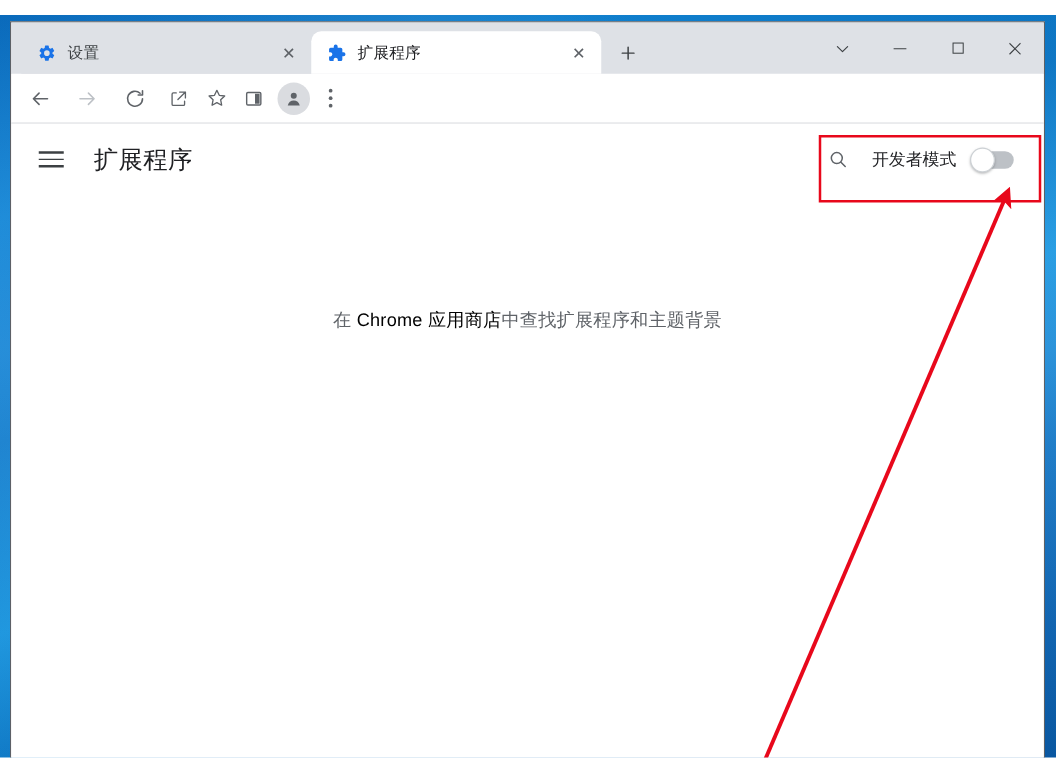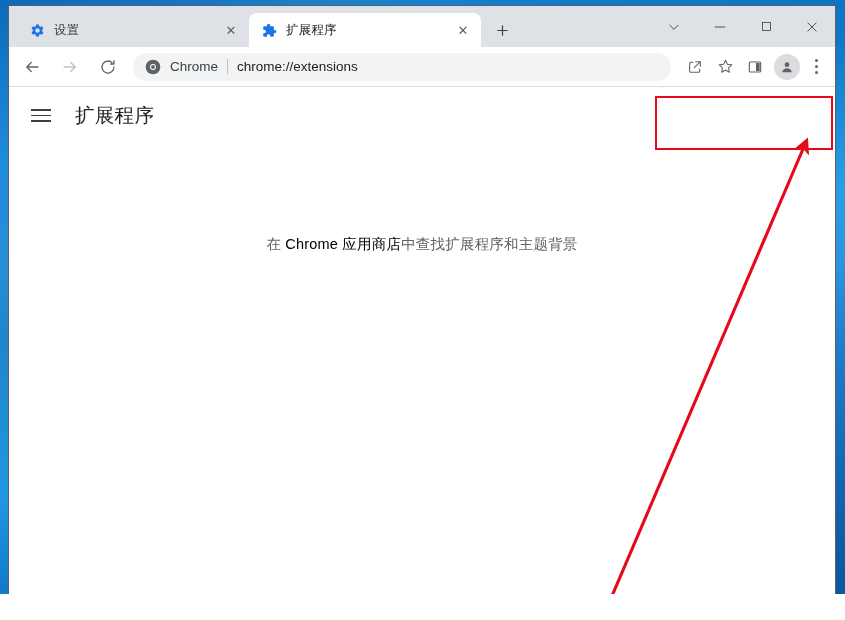--- a/index.html
+++ b/index.html
@@ -10,20 +10,21 @@
     overflow: hidden;
     font-family: "Liberation Sans", "DejaVu Sans", sans-serif;
   }
 
   #desktop {
     position: relative;
     width: 845px;
     height: 594px;
     background: linear-gradient(160deg, #0b72c9 0%, #1189dd 18%, #0d7ccf 38%, #1a9ae6 55%, #0e74c6 72%, #0a63b4 88%, #0a5ca9 100%);
     overflow: hidden;
+    margin-top: 12px;
   }
   #desktop-bands {
     position: absolute;
     inset: 0;
     background:
       linear-gradient(to right, rgba(255,255,255,0.00) 0%, rgba(255,255,255,0.05) 40%, rgba(255,255,255,0.00) 60%),
       linear-gradient(to bottom, rgba(0,0,0,0.07) 0%, rgba(255,255,255,0.10) 45%, rgba(0,0,0,0.05) 100%);
     pointer-events: none;
   }
 
@@ -406,33 +407,20 @@
           <path d="M4 12h15M13 6l6 6-6 6" stroke="#bdc1c6" stroke-width="1.7" fill="none" stroke-linecap="round" stroke-linejoin="round"></path>
         </svg>
       </div>
       <div class="nav-btn enabled">
         <svg width="18" height="18" viewBox="0 0 24 24">
           <path d="M20 12a8 8 0 1 1-2.6-5.9" stroke="#5f6368" stroke-width="1.7" fill="none" stroke-linecap="round"></path>
           <path d="M20 3.4V8h-4.6" stroke="#5f6368" stroke-width="1.7" fill="none" stroke-linecap="round" stroke-linejoin="round"></path>
         </svg>
       </div>
 
-      <div id="omnibox">
-        <span id="chrome-logo-icon">
-          <svg width="16" height="16" viewBox="0 0 24 24">
-            <circle cx="12" cy="12" r="11" fill="#5f6368"></circle>
-            <circle cx="12" cy="12" r="4.4" fill="#ffffff"></circle>
-            <circle cx="12" cy="12" r="2.9" fill="#5f6368"></circle>
-            <path d="M12 1a11 11 0 0 1 9.5 5.5H12a5.5 5.5 0 0 0-5.2 3.7L3.2 4.4A11 11 0 0 1 12 1z" fill="#ffffff" opacity="0.0"></path>
-          </svg>
-        </span>
-        <span id="omnibox-scheme">Chrome</span>
-        <span id="omnibox-divider"></span>
-        <span id="omnibox-url">chrome://extensions</span>
-      </div>
 
       <div class="toolbar-icon-btn">
         <svg width="16" height="16" viewBox="0 0 24 24">
           <path d="M9 5H5.5A1.5 1.5 0 0 0 4 6.5v12A1.5 1.5 0 0 0 5.5 20h12a1.5 1.5 0 0 0 1.5-1.5V15" stroke="#5f6368" stroke-width="1.6" fill="none" stroke-linecap="round" stroke-linejoin="round"></path>
           <path d="M13 4h7v7M20 4l-9 9" stroke="#5f6368" stroke-width="1.6" fill="none" stroke-linecap="round" stroke-linejoin="round"></path>
         </svg>
       </div>
       <div class="toolbar-icon-btn">
         <svg width="17" height="17" viewBox="0 0 24 24">
           <path d="M12 3.2l2.7 5.6 6.1.8-4.5 4.3 1.1 6.1-5.4-3-5.4 3 1.1-6.1-4.5-4.3 6.1-.8z" stroke="#5f6368" stroke-width="1.5" fill="none" stroke-linejoin="round"></path>
@@ -460,20 +448,32 @@
     <div id="page">
 
       <div id="ext-header">
         <div id="hamburger-button">
           <span class="bar"></span>
           <span class="bar"></span>
           <span class="bar"></span>
         </div>
         <div id="ext-title">扩展程序</div>
 
+        <div id="header-right">
+          <div id="search-icon-btn">
+            <svg width="17" height="17" viewBox="0 0 24 24">
+              <circle cx="10.5" cy="10.5" r="6.2" stroke="#5f6368" stroke-width="1.7" fill="none"></circle>
+              <path d="M15.2 15.2L20 20" stroke="#5f6368" stroke-width="1.7" stroke-linecap="round"></path>
+            </svg>
+          </div>
+          <span id="dev-mode-label">开发者模式</span>
+          <div id="dev-mode-toggle">
+            <span class="knob"></span>
+          </div>
+        </div>
       </div>
 
       <div id="empty-message">
         <span>在 </span><a class="store-link" href="#">Chrome 应用商店</a><span>中查找扩展程序和主题背景</span>
       </div>
     </div>
   </div>
 
   <div id="annotation-layer">
     <div id="highlight-rect" style="border-color: rgb(232, 8, 27);"></div>

